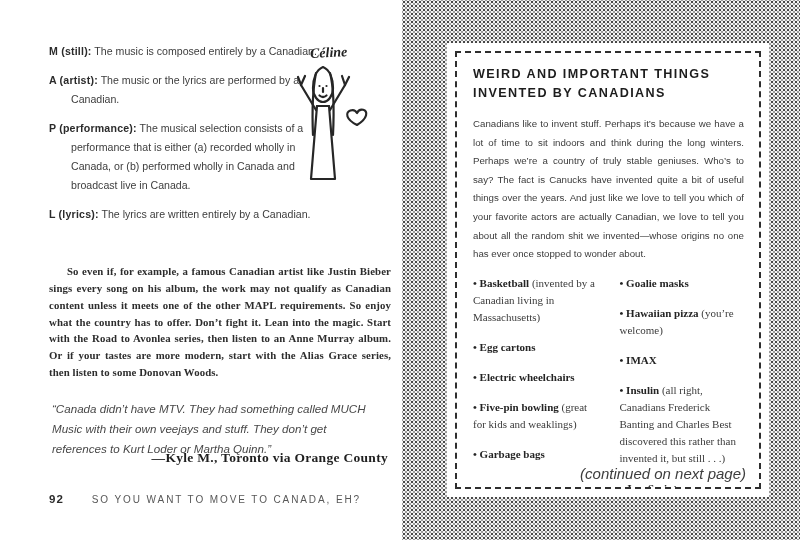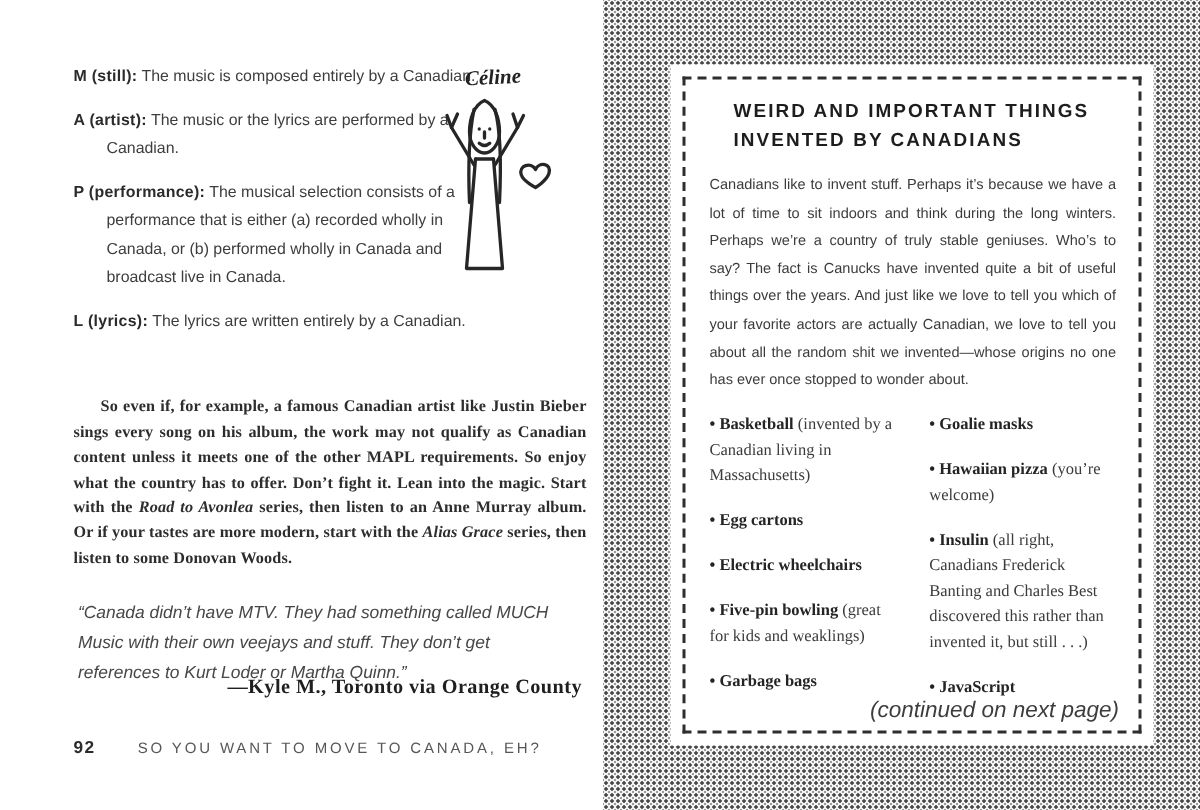--- a/index.html
+++ b/index.html
@@ -18,21 +18,21 @@
   .doodle-wrap{position:absolute;left:292px;top:44px;width:96px;height:150px;}
   .doodle-caption{display:block;margin-left:18px;font-family:cursive;
                   font-style:italic;font-weight:bold;font-size:14px;color:#222;
                   transform:rotate(-3deg);}
   .doodle-svg{display:block;margin-top:2px;}
 
   .lead-paragraph{position:absolute;left:49px;top:252px;width:342px;
                   font-family:"Liberation Serif",serif;font-weight:bold;
                   font-size:10.8px;line-height:16.9px;color:#2d2d2d;
                   text-align:justify;text-indent:18px;letter-spacing:.1px;}
-  .lead-paragraph .it{font-style:italic;}
+  .lead-paragraph .it{}
 
   .pull-quote{position:absolute;left:52px;top:387px;width:332px;
               font-style:italic;font-size:11.6px;line-height:20px;color:#474747;}
 
   .attribution{position:absolute;left:50px;top:450px;width:338px;text-align:right;
                font-family:cursive;font-weight:bold;
                font-size:13.5px;color:#1f1f1f;letter-spacing:.3px;}
 
   .footer{position:absolute;left:49px;top:493px;display:flex;align-items:baseline;}
   .page-number{font-weight:bold;font-size:11.5px;color:#2b2b2b;letter-spacing:1px;}
@@ -47,21 +47,21 @@
               background-size:4px 4px,4px 4px;
               background-position:0 0,2px 2px;}
 
   .invention-card{position:absolute;left:45px;top:43px;width:322px;height:454px;
                   background:#ffffff;box-sizing:border-box;padding:8px;}
   .card-border{box-sizing:border-box;width:100%;height:100%;
                border:2px dashed #2e2e2e;padding:12px 15px 6px 16px;
                position:relative;overflow:hidden;}
 
   .card-title{font-size:12.6px;font-weight:bold;line-height:19px;
-              letter-spacing:1.4px;color:#1d1d1d;margin-left:16px;}
+              letter-spacing:1.4px;color:#1d1d1d;}
   .card-intro{margin-top:12px;font-size:9.7px;line-height:18.6px;color:#3b3b3b;
               text-align:justify;}
 
   .inv-columns{margin-top:11px;display:flex;gap:22px;}
   .inv-col{flex:1;}
   .inv-item{font-size:11px;line-height:17px;margin-bottom:13px;color:#3b3b3b;font-family:Liberation Serif, serif;}
   .inv-item b{color:#242424;}
 
   .continued{position:absolute;right:13px;bottom:5px;font-style:italic;
              font-size:15px;color:#3d3d3d;}
@@ -135,20 +135,21 @@
           <div class="inv-col">
               <div class="inv-item"><b>• Basketball</b> (invented by a Canadian living in Massachusetts)</div>
               <div class="inv-item"><b>• Egg cartons</b></div>
               <div class="inv-item"><b>• Electric wheelchairs</b></div>
               <div class="inv-item"><b>• Five-pin bowling</b> (great for kids and weaklings)</div>
               <div class="inv-item"><b>• Garbage bags</b></div>
             </div>
           <div class="inv-col">
               <div class="inv-item"><b>• Goalie masks</b></div>
               <div class="inv-item"><b>• Hawaiian pizza</b> (you’re welcome)</div>
+              <div class="inv-item"><b>• IMAX</b></div>
               <div class="inv-item"><b>• Insulin</b> (all right, Canadians Frederick Banting and Charles Best discovered this rather than invented it, but still . . .)</div>
               <div class="inv-item"><b>• JavaScript</b></div>
             </div>
         </div>
         <div class="continued">(continued on next page)</div>
       </div>
     </div>
   </div>
 
 </div>

